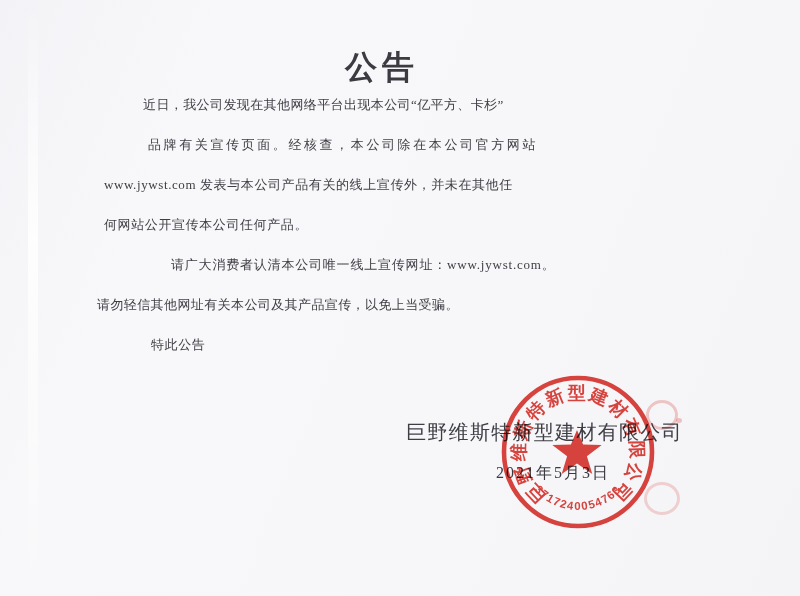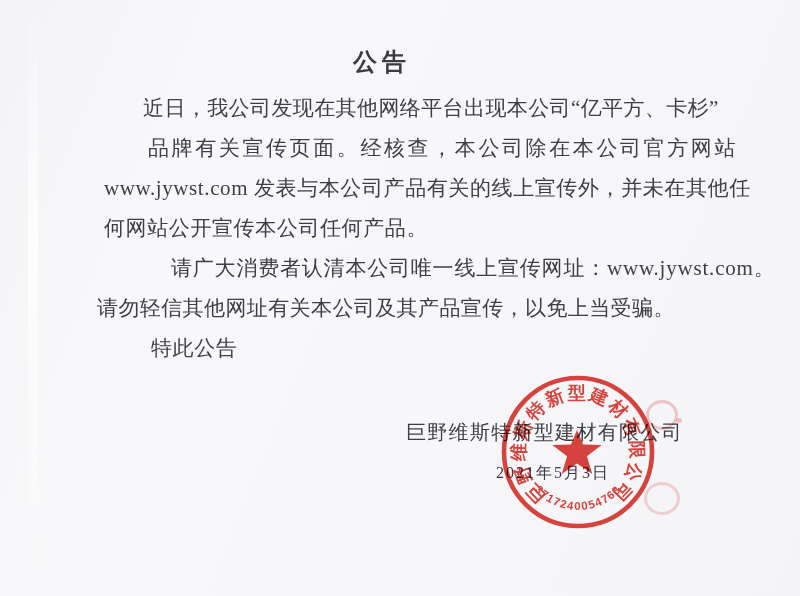--- a/index.html
+++ b/index.html
@@ -16,26 +16,26 @@
   }
   
   .scan-streak {
     position: absolute; left: 28px; top: 0; width: 10px; height: 596px;
     background: linear-gradient(180deg, rgba(255,255,255,0.0), rgba(255,255,255,0.85) 40%, rgba(255,255,255,0.0));
     pointer-events: none;
   }
   .doc-title {
     position: absolute; top: 46px; left: 331px; width: 102px;
     text-align: center;
-    font-size: 24px; font-weight: 600; letter-spacing: 5px;
+    font-size: 32px; font-weight: 600; letter-spacing: 5px;
     color: #3b3b41;
   }
   .line {
     position: absolute;
-    font-size: 21px; color: #3e3e45;
+    font-size: 13px; color: #3e3e45;
     white-space: nowrap; line-height: 1;
   }
   .l1 { top: 98px;  left: 143px; letter-spacing: 0.4px; }
   .l2 { top: 138px; left: 104px; letter-spacing: 2.6px; margin-left: 44px; }
   .l3 { top: 178px; left: 104px; letter-spacing: 0.6px; }
   .l4 { top: 218px; left: 104px; letter-spacing: 0.6px; }
   .l5 { top: 258px; left: 143px; letter-spacing: 0.8px; margin-left: 28px; }
   .l6 { top: 298px; left: 97px; letter-spacing: 0.4px; }
   .l7 { top: 338px; left: 143px; letter-spacing: 0.6px; margin-left: 8px; }
   .company-line {

